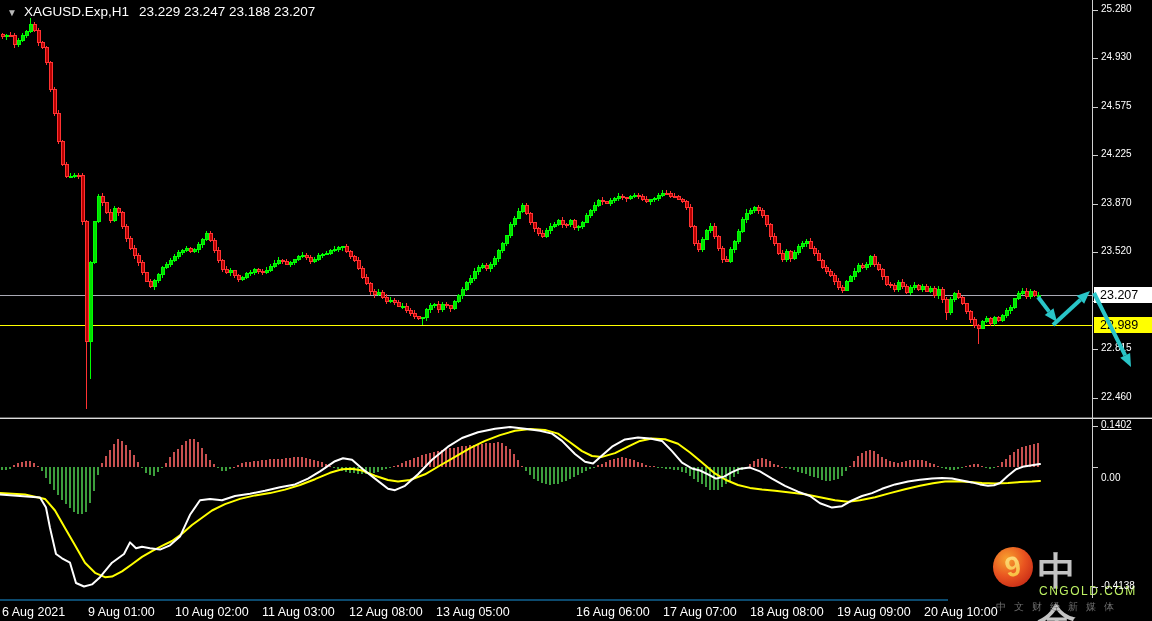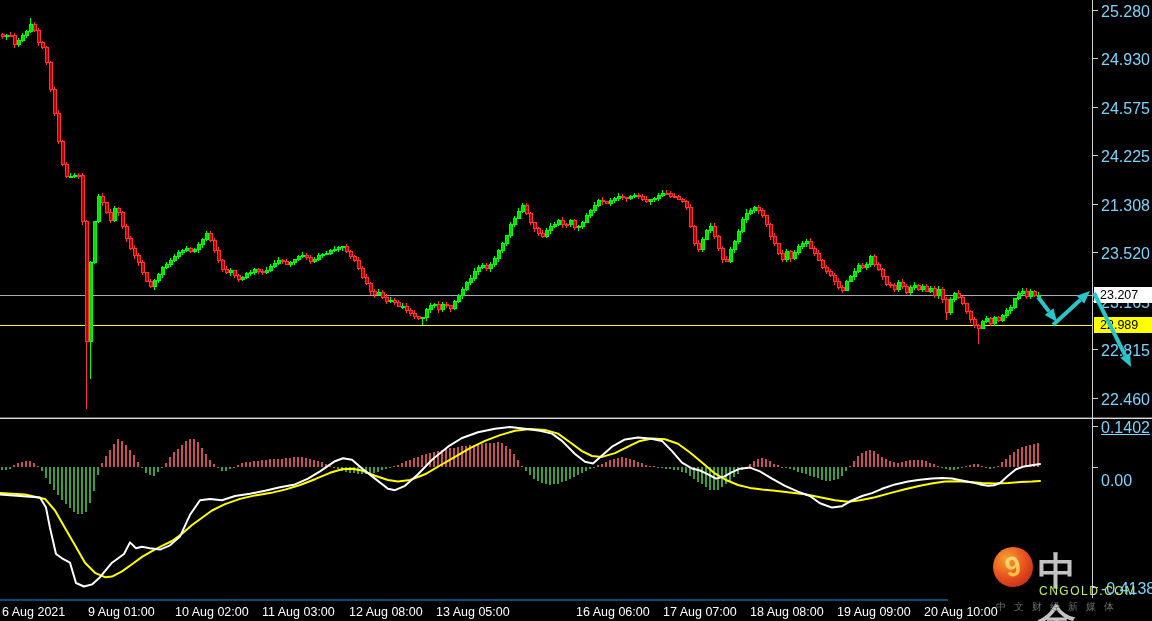--- a/index.html
+++ b/index.html
@@ -9,21 +9,21 @@
   #main-pane{left:0;top:0;z-index:1;}
   #macd-pane{left:0;top:420px;z-index:1;}
   #overlay{left:0;top:0;z-index:6;pointer-events:none;}
   .sep-h{position:absolute;left:0;width:1152px;z-index:2;}
   .sep-v{position:absolute;top:0;left:1092px;width:1px;height:598px;background:#cfcfcf;z-index:3;}
   #title-bar{position:absolute;left:7px;top:4px;color:#fff;font-size:13.5px;z-index:4;white-space:nowrap;}
   #title-bar .tri{color:#b9b9b9;font-size:10px;margin-right:7px;}
   #title-bar .ohlc{margin-left:10px;}
   #macd-label{position:absolute;left:4px;top:423px;color:#fff;font-size:13.5px;z-index:4;white-space:nowrap;}
   #price-axis{position:absolute;left:1093px;top:0;width:59px;height:598px;z-index:4;}
-  .tick-label{position:absolute;left:8px;color:#7dd3fc;font-size:16px;white-space:nowrap;}
+  .tick-label{position:absolute;left:8px;color:#ffffff;font-size:10px;white-space:nowrap;}
   .tick-dash{position:absolute;left:0;width:5px;height:1px;background:#cfcfcf;}
   .price-box{position:absolute;left:1px;width:56px;height:16px;font-size:12.5px;color:#000;
              text-align:left;padding-left:6px;line-height:16px;}
   #time-axis{position:absolute;left:0;top:599px;width:948px;height:22px;border-top:2px solid #0c4a6e;z-index:4;}
   .time-label{position:absolute;top:4px;color:#fff;font-size:12.5px;white-space:nowrap;}
   #watermark{position:absolute;z-index:2;}
   #wm-brand{position:absolute;left:1038px;top:546px;font-size:38px;font-weight:bold;color:#c3c3c3;letter-spacing:2px;}
   #wm-domain{position:absolute;left:1039px;top:584px;font-size:12px;color:#bef264;letter-spacing:1.5px;}
   #wm-tagline{position:absolute;left:996px;top:600px;font-size:10px;color:#6f6f6f;letter-spacing:8px;z-index:3;white-space:nowrap;}
   #wm-logo{position:absolute;left:992px;top:546px;z-index:2;}
@@ -825,20 +825,23 @@
         <rect x="1037" y="23.22" width="2" height="23.78" fill="#c85050"></rect>
       </g>
       <polyline points="0,73.1 25,74.5 45,78.9 55,90.5 65,107.9 75,125.3 85,142.7 95,152.8 105,157.2 112,156.6 122,151.4 132,144.2 142,136.9 152,131.1 162,125.9 172,121.0 182,113.7 192,105.0 202,97.8 212,90.5 225,84.1 240,78.9 255,75.4 270,73.1 285,69.6 300,65.0 315,59.2 330,52.8 342,49.3 352,48.7 362,50.5 375,55.7 388,60.0 398,61.5 410,60.0 425,54.3 440,45.5 455,36.9 470,28.1 485,20.9 500,15.1 515,10.8 530,9.0 545,9.9 558,13.6 570,22.3 582,31.1 592,36.0 602,36.9 615,33.1 628,26.7 640,20.9 652,18.6 665,19.2 678,23.8 690,32.5 702,42.6 714,52.8 726,60.0 738,65.0 750,67.9 762,69.6 775,70.8 790,72.5 805,74.3 820,77.2 835,80.3 848,81.8 860,80.3 875,77.2 890,73.1 905,69.3 920,65.8 933,63.2 945,61.5 958,61.2 970,62.1 982,63.0 995,63.5 1008,63.0 1020,62.1 1032,61.5 1040,60.9" fill="none" stroke="#ffff00" stroke-width="2" stroke-linejoin="round" stroke-linecap="round"></polyline>
       <polyline points="0,74.5 20,76.0 40,77.5 46,87.6 50,107.9 56,134.0 62,138.3 70,142.7 76,163.0 84,166.5 92,164.4 100,157.2 112,142.7 124,134.0 130,122.4 136,128.2 142,126.8 150,128.2 160,129.6 170,125.3 180,116.6 190,94.8 200,80.3 210,78.9 222,80.3 235,76.0 250,73.7 265,70.8 280,67.3 295,64.4 308,58.6 320,51.4 335,41.2 343,38.3 352,39.8 362,48.5 375,58.6 388,68.8 395,70.2 405,65.8 418,54.3 432,39.8 448,26.7 462,18.0 478,12.2 495,8.7 510,7.0 525,8.7 540,10.8 552,13.6 562,20.9 575,34.0 585,41.8 593,43.5 602,35.4 612,26.7 625,19.4 638,17.4 650,18.6 662,20.9 672,31.1 682,42.6 692,48.5 700,50.5 708,54.3 716,58.6 724,56.6 732,52.2 740,48.7 750,47.6 760,51.4 772,58.6 785,65.8 798,71.7 810,76.0 820,83.3 832,87.6 842,86.2 852,80.3 862,76.0 872,73.1 882,68.8 895,64.4 908,61.5 920,59.8 932,58.6 942,58.0 952,58.6 962,60.6 972,62.4 980,64.4 988,65.8 994,65.3 1000,63.0 1008,55.7 1016,49.3 1024,46.4 1032,45.3 1040,44.1" fill="none" stroke="#ffffff" stroke-width="2" stroke-linejoin="round" stroke-linecap="round"></polyline>
     </svg>
 
   <div class="sep-h" style="top:417px;height:1px;background:#5a5a5a;"></div>
   <div class="sep-h" style="top:418px;height:1px;background:#dcdcdc;"></div>
   <div class="sep-v"></div>
 
+  <div id="title-bar">
+    <span class="tri">▼</span><span>XAGUSD.Exp,H1</span><span class="ohlc">23.229 23.247 23.188 23.207</span>
+  </div>
 
 
   <div id="watermark">
     <svg id="wm-logo" width="42" height="42">
       <defs>
         <radialGradient id="lg" cx="35%" cy="30%" r="80%">
           <stop offset="0%" stop-color="#f7a22e"></stop>
           <stop offset="55%" stop-color="#e95420"></stop>
           <stop offset="100%" stop-color="#c62a16"></stop>
         </radialGradient>
@@ -858,21 +861,21 @@
   <div id="price-axis">
       <div class="tick-dash" style="top: 10px;"></div>
       <div class="tick-label" style="top: 3px;">25.280</div>
       <div class="tick-dash" style="top: 58.156px;"></div>
       <div class="tick-label" style="top: 51.156px;">24.930</div>
       <div class="tick-dash" style="top: 107px;"></div>
       <div class="tick-label" style="top: 100px;">24.575</div>
       <div class="tick-dash" style="top: 155.156px;"></div>
       <div class="tick-label" style="top: 148.156px;">24.225</div>
       <div class="tick-dash" style="top: 204px;"></div>
-      <div class="tick-label" style="top: 197px;">21.308</div>
+      <div class="tick-label" style="top: 197px;">23.870</div>
       <div class="tick-dash" style="top: 252.156px;"></div>
       <div class="tick-label" style="top: 245.156px;">23.520</div>
       <div class="tick-dash" style="top: 301px;"></div>
       <div class="tick-label" style="top: 294px;">23.165</div>
       <div class="tick-dash" style="top: 349.156px;"></div>
       <div class="tick-label" style="top: 342.156px;">22.815</div>
       <div class="tick-dash" style="top: 398px;"></div>
       <div class="tick-label" style="top: 391px;">22.460</div>
       <div class="price-box" style="top: 287.221px; background: rgb(255, 255, 255);">23.207</div>
       <div class="price-box" style="top: 317.216px; background: rgb(255, 255, 0);">22.989</div>

